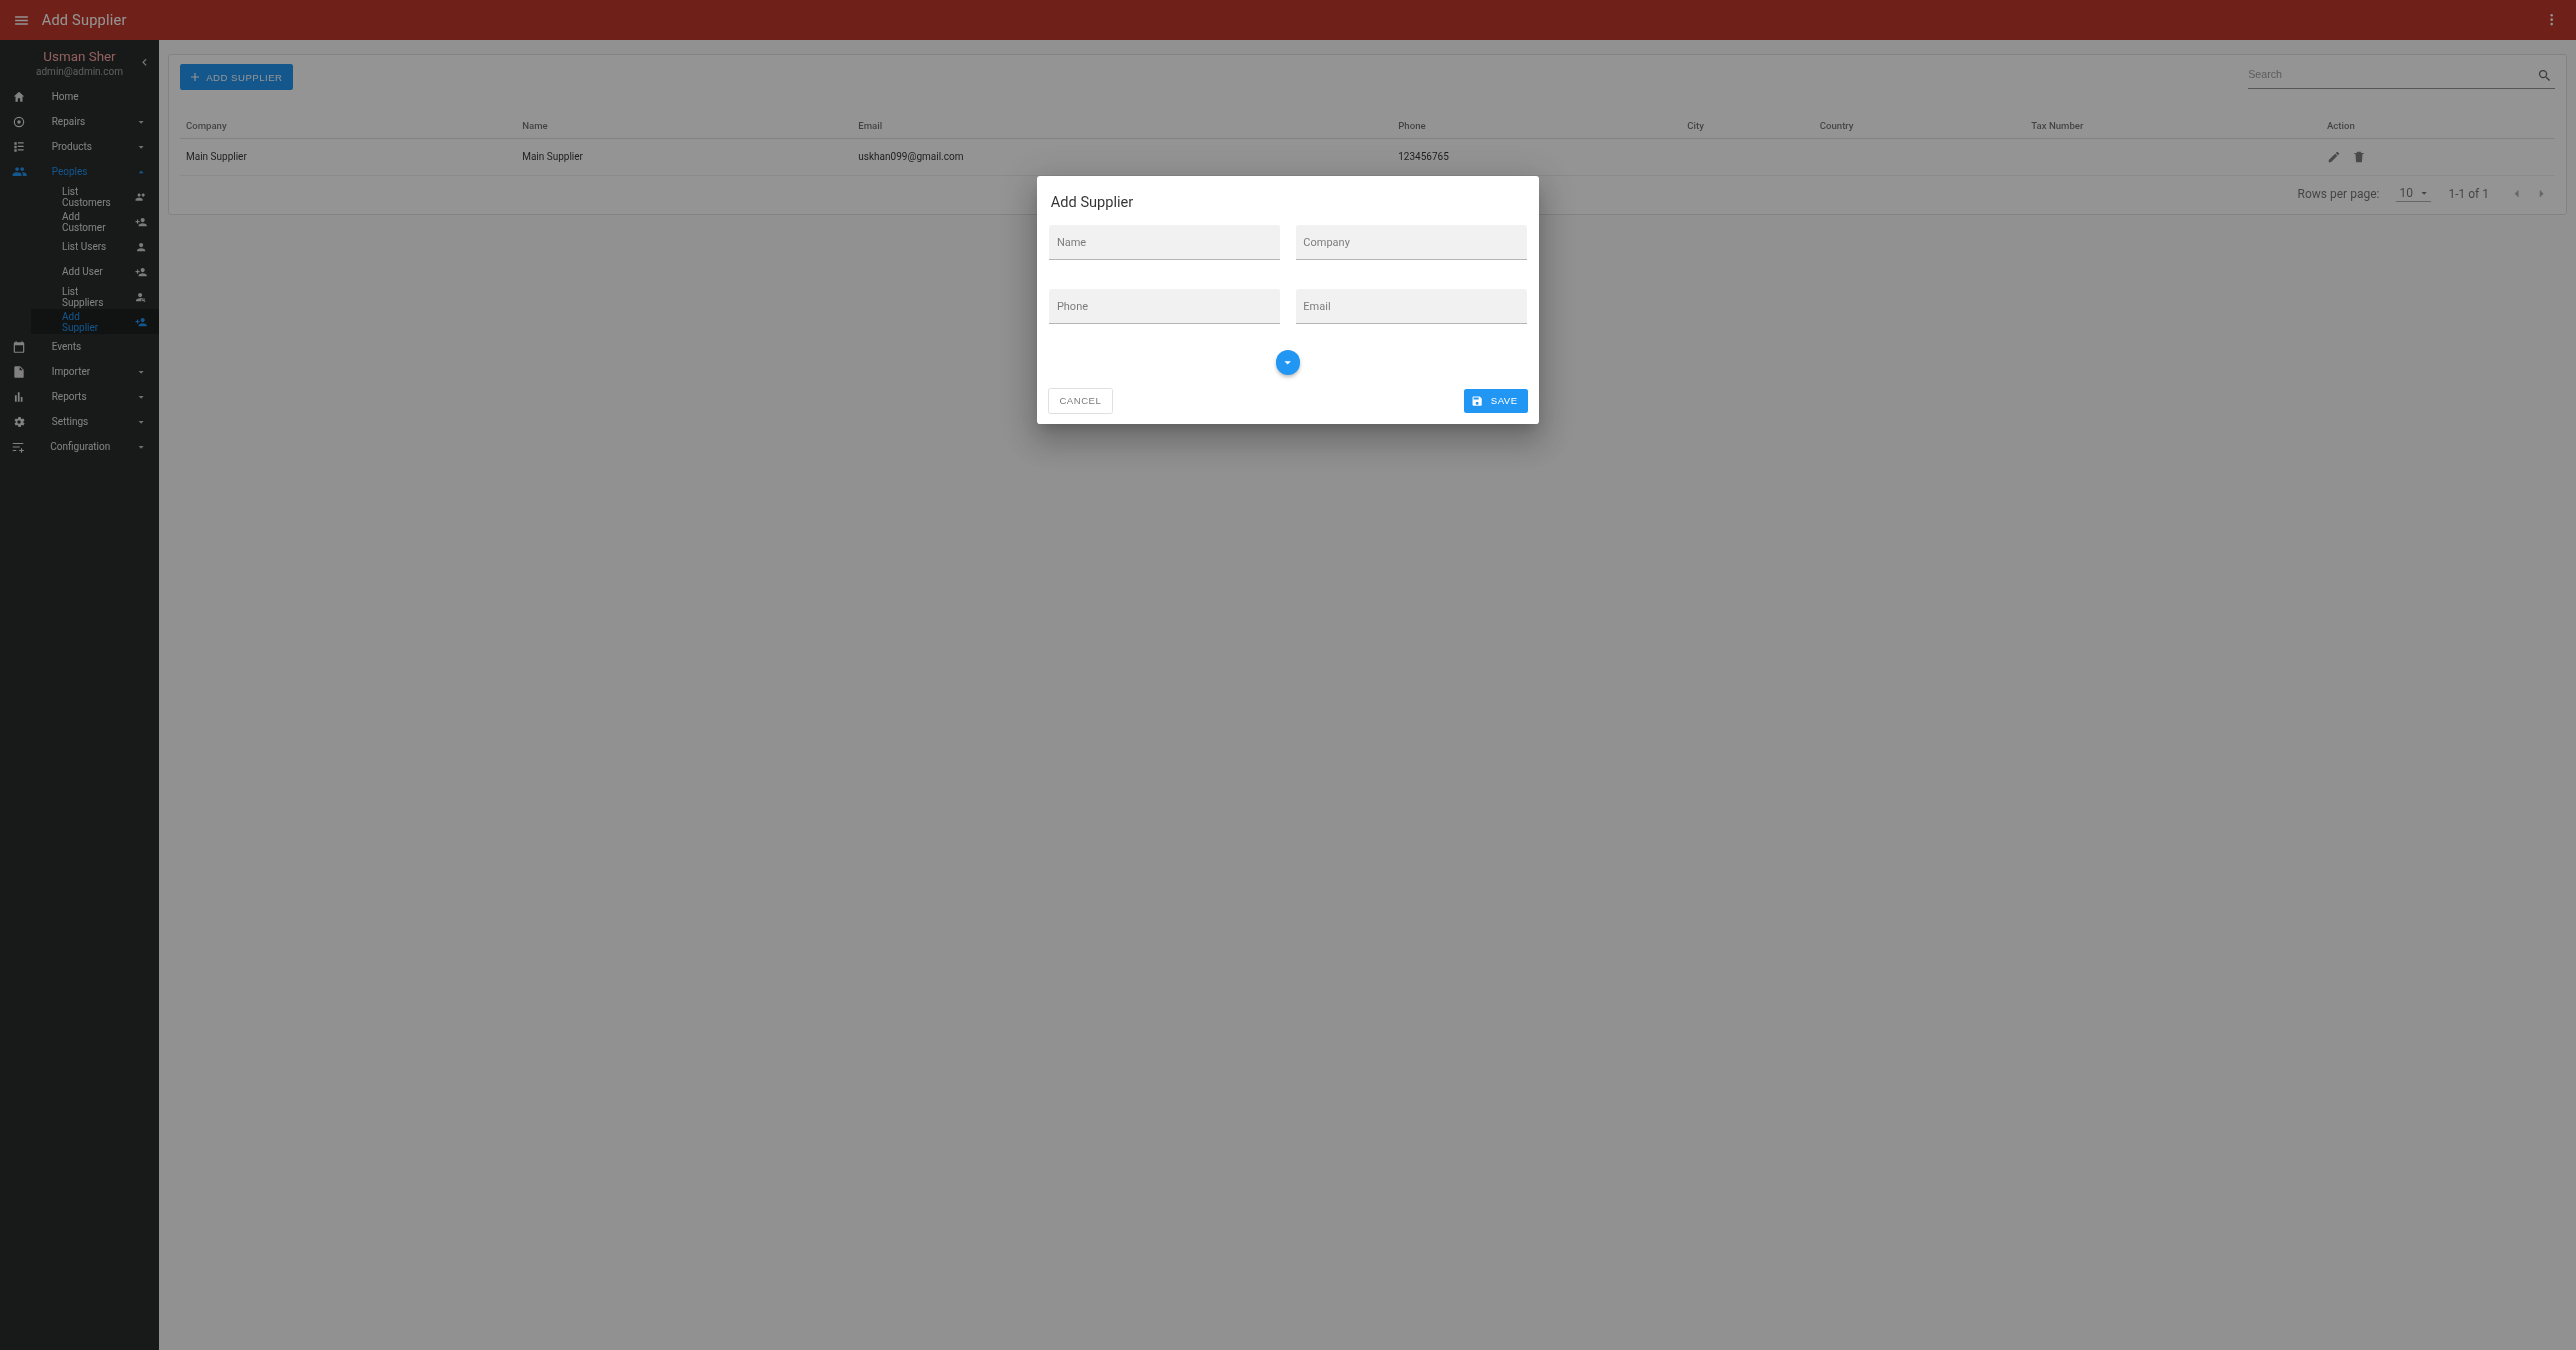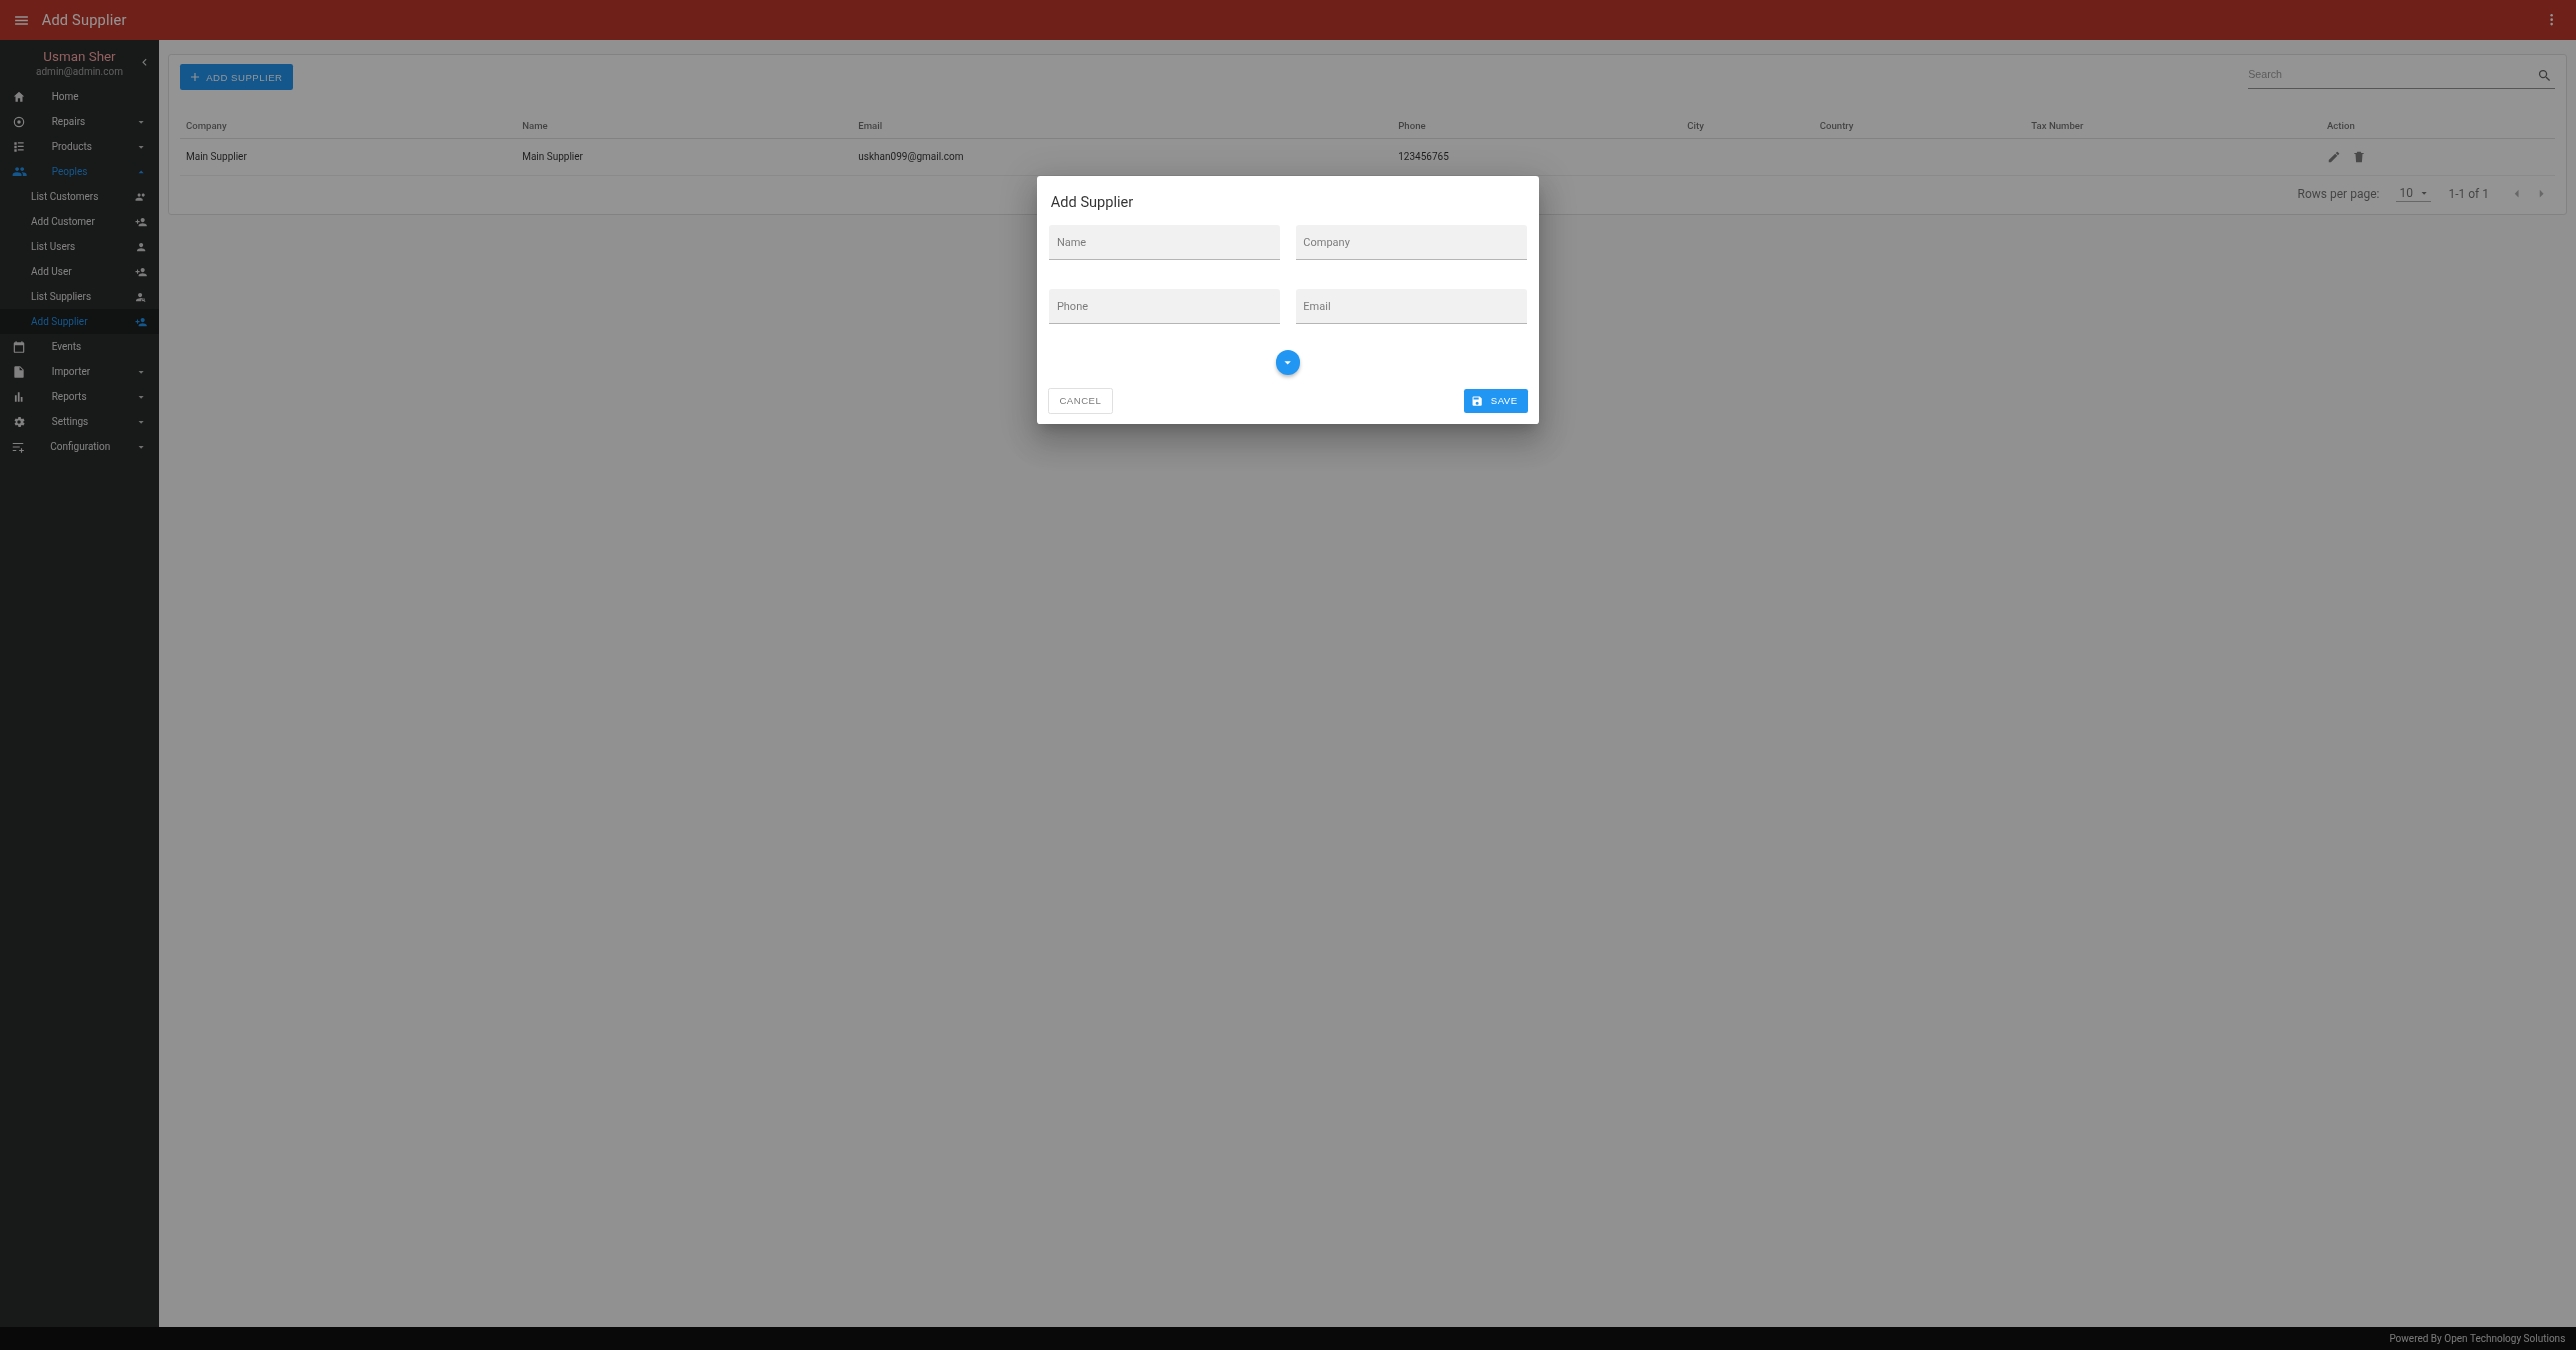--- a/index.html
+++ b/index.html
@@ -63,21 +63,21 @@
     color: rgba(255,255,255,0.85);
   }
   .nav-item .nav-lbl, .nav-sub .nav-lbl { flex:1; }
   .nav-item .chev, .nav-sub .right-ico {
     width:15.3px; display:flex; align-items:center; justify-content:center;
     color: rgba(255,255,255,0.7);
   }
   .nav-item.active { color: #2196f3; }
   .nav-item.active .nav-ico, .nav-item.active .chev { color:#2196f3; }
 
-  .nav-sub { padding-left: 31px; height: 25px; font-size: 10px; }
+  .nav-sub { padding-left: 31px; height: 25px; font-size: 10px; margin-left: 31px; }
   .nav-sub .right-ico { color: rgba(255,255,255,0.8); }
   .nav-sub.active { background: #1e1f1f; color:#2196f3; }
   .nav-sub.active .right-ico { color:#2196f3; }
 
   
   .main { flex:1; background:#fafafa; overflow:auto; padding: 14px 9.2px; }
   .panel {
     background:#fff;
     border: 0.8px solid #e0e0e0;
     border-radius: 3.1px;
@@ -440,23 +440,20 @@
                   <path d="M9 6l6 6-6 6z"></path>
                 </svg>
             </span>
           </div>
         </div>
       </div>
     </div>
 
   </div>
 
-  <div class="footer">
-    <span>Powered By Open Technology Solutions</span>
-  </div>
 
   <div class="scrim">
     <div class="dialog">
       <div class="dialog-title">Add Supplier</div>
 
       <div class="field-grid">
         <div class="tf">
           <label>Name</label>
           <input type="text" style="">
         </div>

